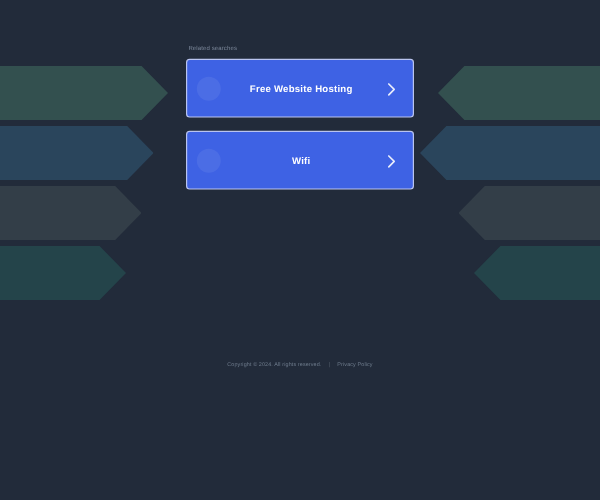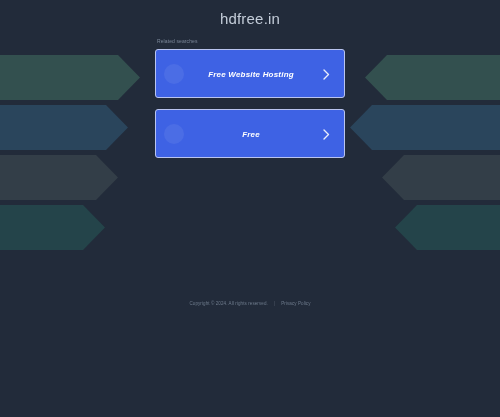--- a/index.html
+++ b/index.html
@@ -110,21 +110,20 @@
     top: 0;
     width: 190px;
     height: 49px;
     display: flex;
     align-items: center;
     justify-content: center;
     color: #ffffff;
     font-size: 8px;
     font-weight: bold;
     letter-spacing: 0.2px;
-    font-style: italic;
   }
   .link-arrow {
     position: absolute;
     right: 14px;
     top: 0;
     height: 49px;
     display: flex;
     align-items: center;
     color: #e8ecfb;
   }
@@ -170,38 +169,37 @@
     <div class="deco-bar right" style="width:118px;background:#333e48;"></div>
   </div>
   <div class="deco-row" style="top:205px;left:0;width:500px;">
     <div class="deco-bar left" style="width:105px;background:#24444a;"></div>
     <div class="deco-bar right" style="width:105px;background:#24444a;"></div>
   </div>
 </div>
 
 <div class="page">
 
-  <div class="domain-title">hdfree.in</div>
 
   <div class="related-label">Related searches</div>
 
   <div class="links">
 
     <a class="link-card" href="#">
       <span class="link-label">Free Website Hosting</span>
       <span class="link-arrow">
         <svg width="7" height="11" viewBox="0 0 7 11" fill="none">
           <path d="M1 1 L5.5 5.5 L1 10" stroke="#e8ecfb" stroke-width="1.4" stroke-linecap="round" stroke-linejoin="round"></path>
         </svg>
       </span>
     </a>
 
 
     <a class="link-card" href="#">
-      <span class="link-label">Free</span>
+      <span class="link-label">Wifi</span>
       <span class="link-arrow">
         <svg width="7" height="11" viewBox="0 0 7 11" fill="none">
           <path d="M1 1 L5.5 5.5 L1 10" stroke="#e8ecfb" stroke-width="1.4" stroke-linecap="round" stroke-linejoin="round"></path>
         </svg>
       </span>
     </a>
 
   </div>
 
   <div class="footer">

